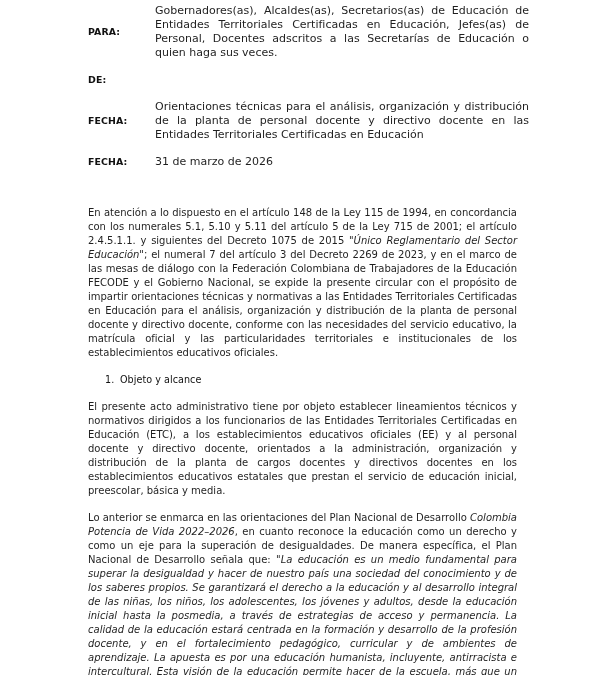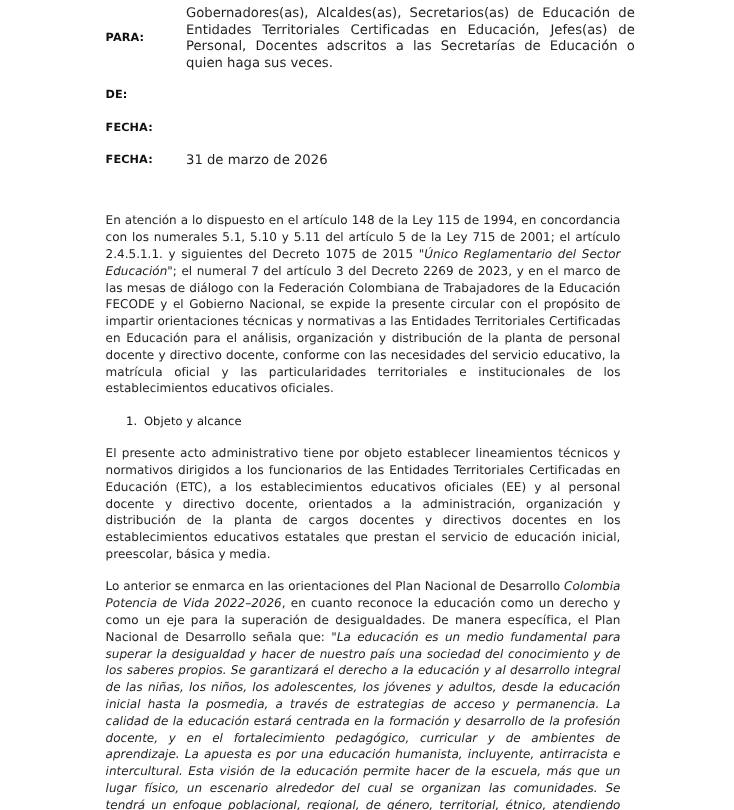--- a/index.html
+++ b/index.html
@@ -106,20 +106,21 @@
         <div class="memo-label">PARA:</div>
         <div class="memo-value">Gobernadores(as), Alcaldes(as), Secretarios(as) de Educación de Entidades Territoriales Certificadas en Educación, Jefes(as) de Personal, Docentes adscritos a las Secretarías de Educación o quien haga sus veces.</div>
       </div>
 
       <div class="memo-row">
         <div class="memo-label">DE:</div>
       </div>
 
       <div class="memo-row">
         <div class="memo-label">FECHA:</div>
+        <div class="memo-value">Orientaciones técnicas para el análisis, organización y distribución de la planta de personal docente y directivo docente en las Entidades Territoriales Certificadas en Educación</div>
       </div>
 
       <div class="memo-row">
         <div class="memo-label">FECHA:</div>
         <div class="memo-value single">31 de marzo de 2026</div>
       </div>
 
     </div>
 
     <div class="gap-block"></div>

